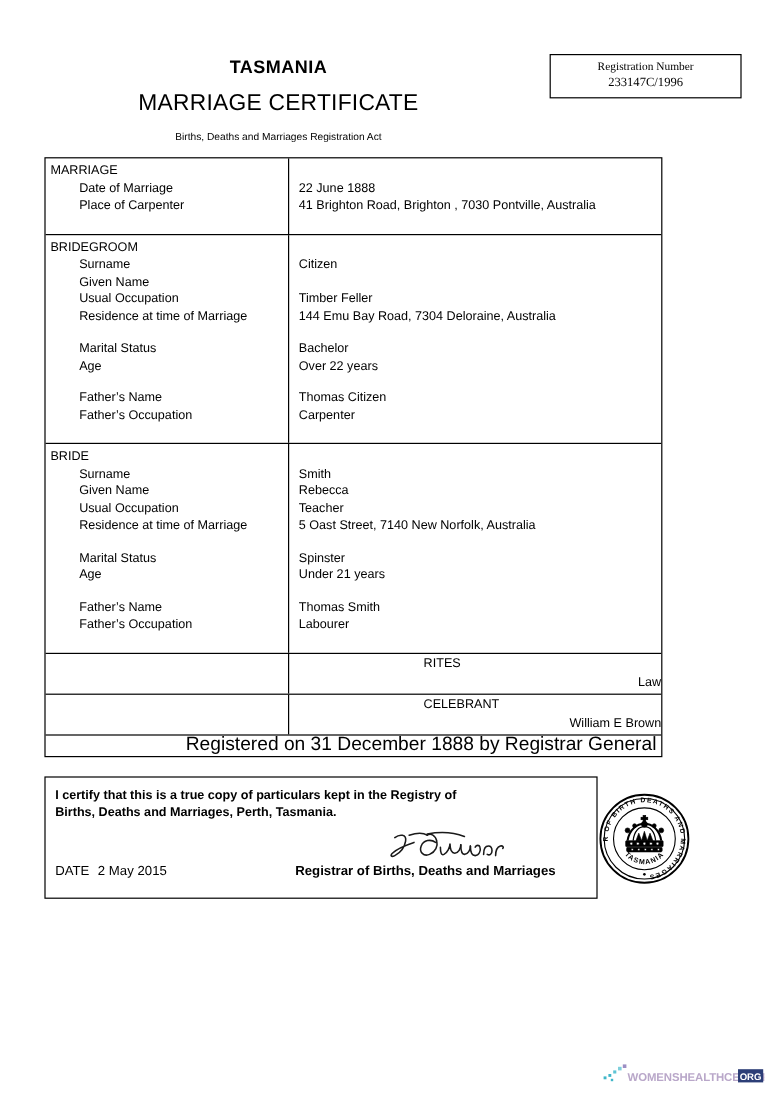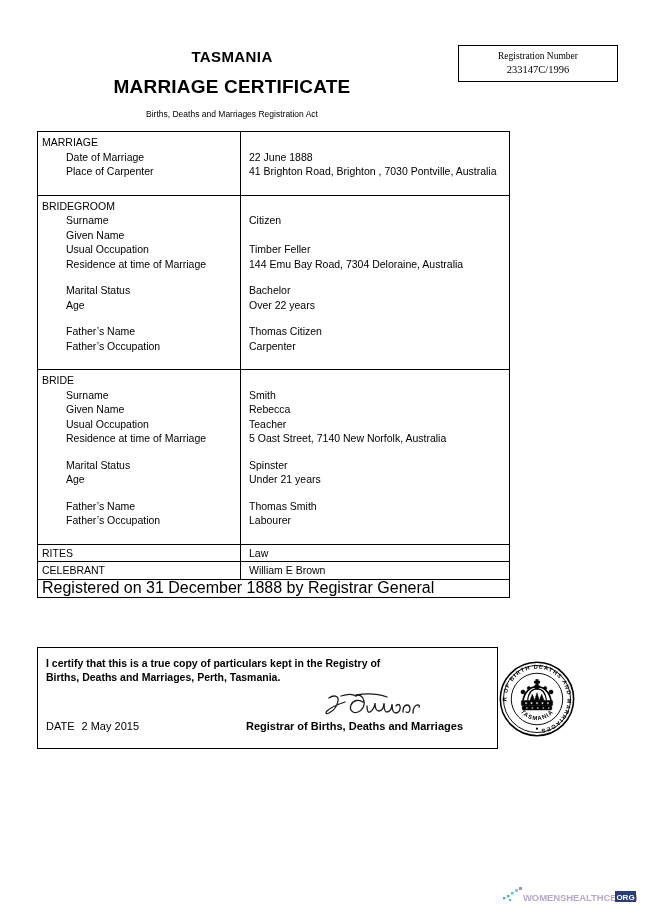--- a/index.html
+++ b/index.html
@@ -32,21 +32,21 @@
     text-align: center;
   }
   .title-state {
     font-size: 15px;
     font-weight: bold;
     letter-spacing: 0.4px;
     line-height: 18px;
   }
   .title-main {
     font-size: 19px;
-    font-weight: bold;
+    font-weight: normal;
     line-height: 24px;
     margin-top: 9px;
     letter-spacing: 0.2px;
   }
   .title-act {
     font-size: 8.5px;
     line-height: 12px;
     margin-top: 9px;
   }
 
@@ -68,21 +68,21 @@
   .reg-value {
     font-size: 10.5px;
     line-height: 13px;
   }
 
   
   .cert-table {
     position: absolute;
     left: 37px;
     top: 131px;
-    width: 473px;
+    width: 515px;
     border: 1.3px solid #000;
     box-sizing: border-box;
   }
   .tsection {
     position: relative;
     border-bottom: 1.3px solid #000;
     box-sizing: border-box;
   }
   .tsection:last-child { border-bottom: none; }
 
@@ -118,20 +118,21 @@
   }
   .sec-pad-top { padding-top: 3px; }
   .sec-pad-bot { padding-bottom: 4px; }
 
   .simple-row {
     display: flex;
     align-items: flex-end;
     line-height: 14.5px;
     border-bottom: 1.3px solid #000;
     position: relative;
+    flex-direction: column;
   }
   .simple-row:last-child { border-bottom: none; }
   .simple-row .lab { padding-top: 1px; padding-bottom: 1px; }
   .simple-row .val { padding-top: 1px; padding-bottom: 1px; }
   .simple-row.split::before {
     content: "";
     position: absolute;
     left: 202px;
     top: 0;
     bottom: 0;

